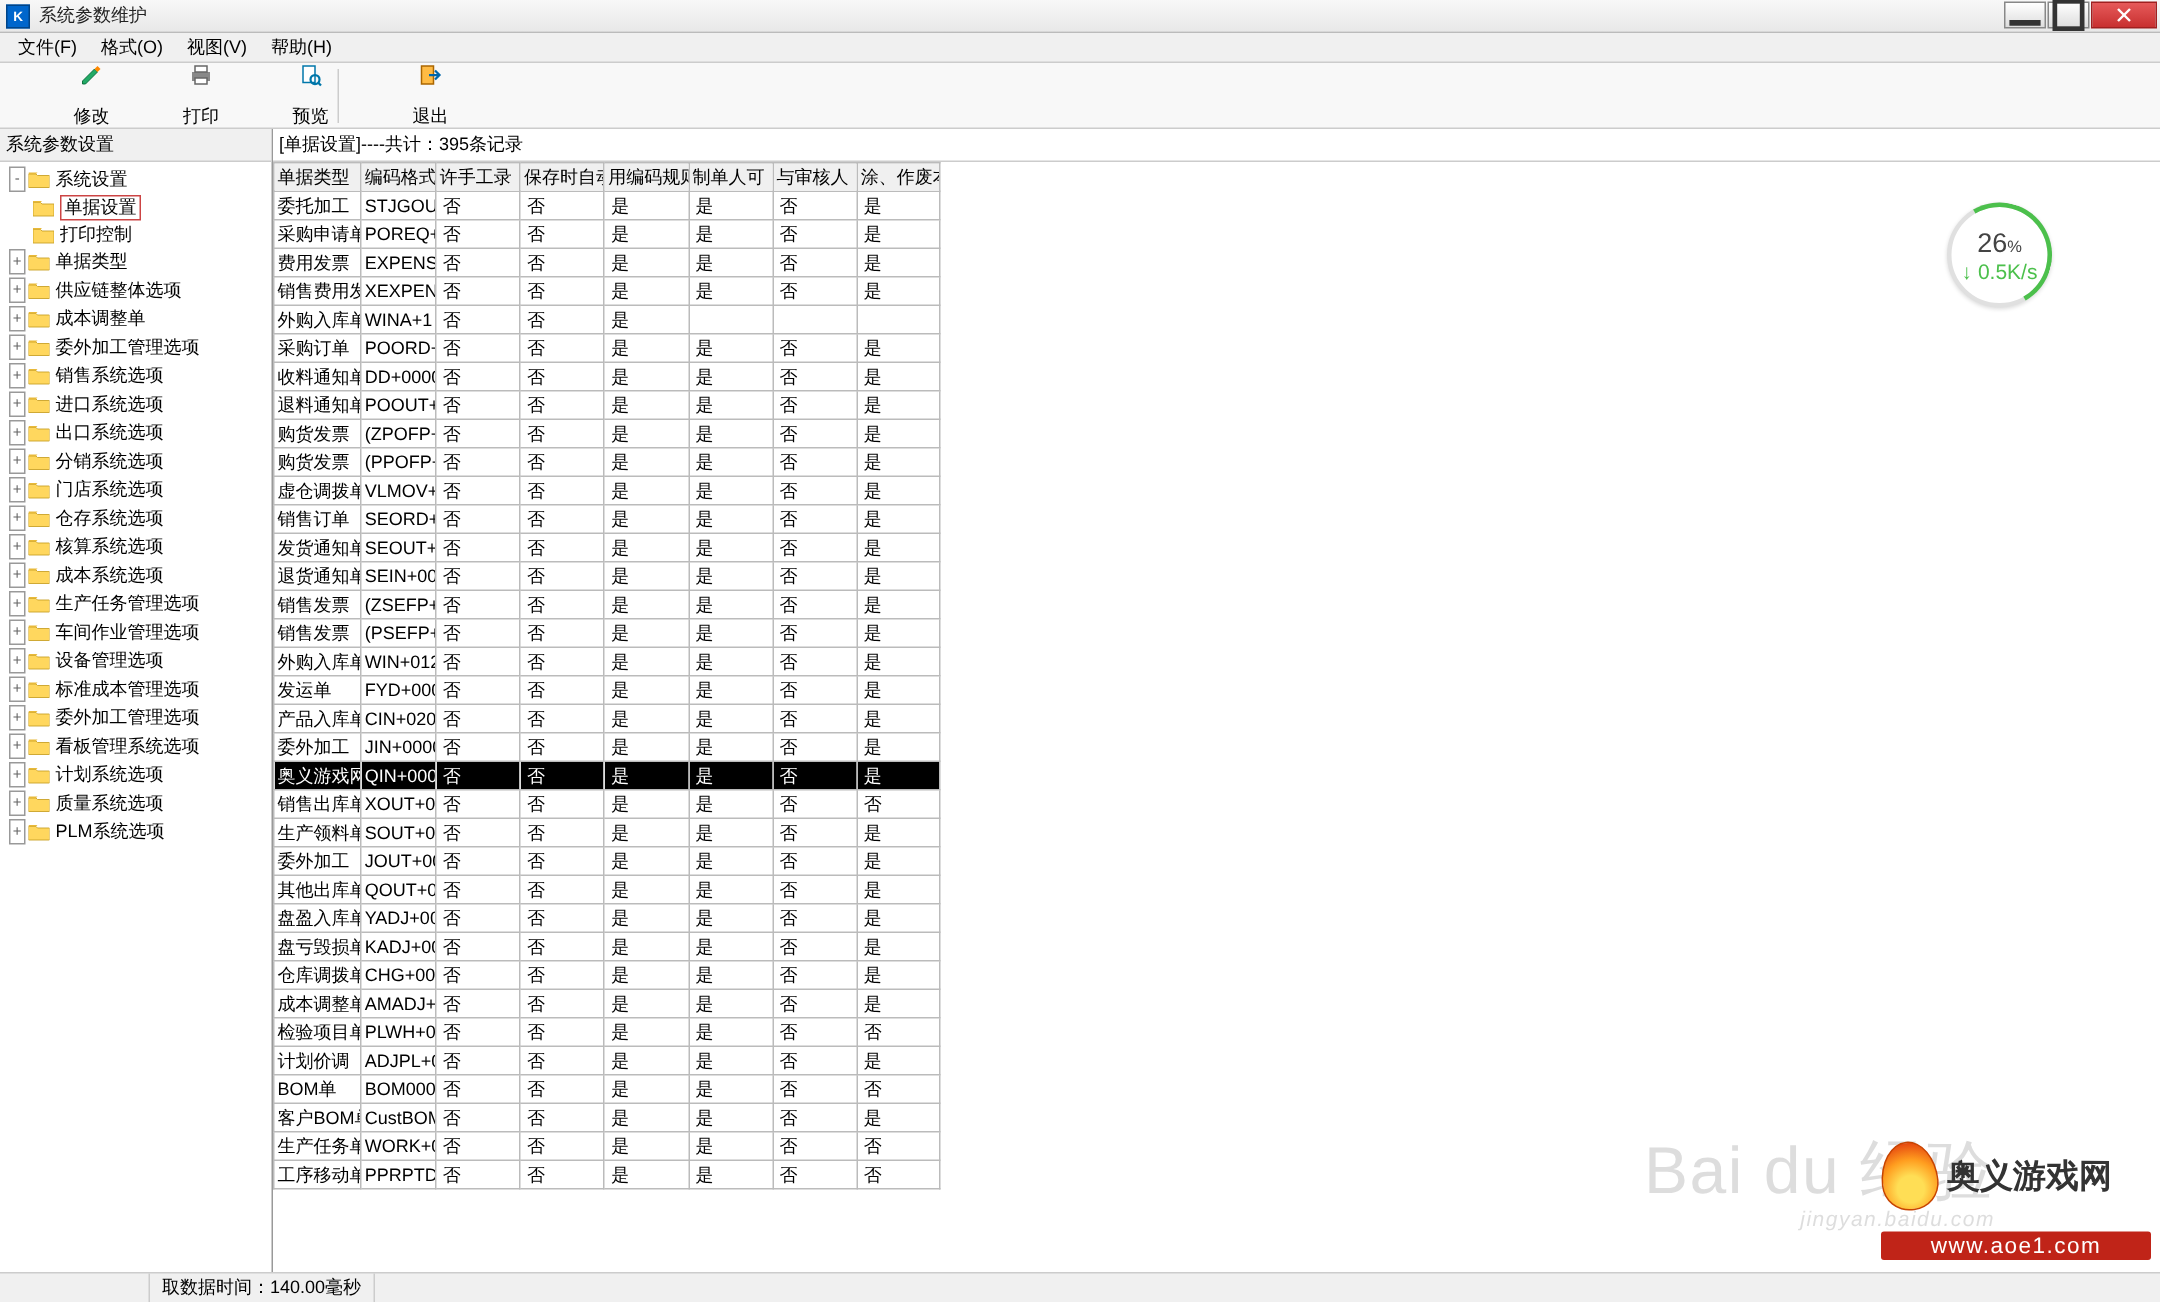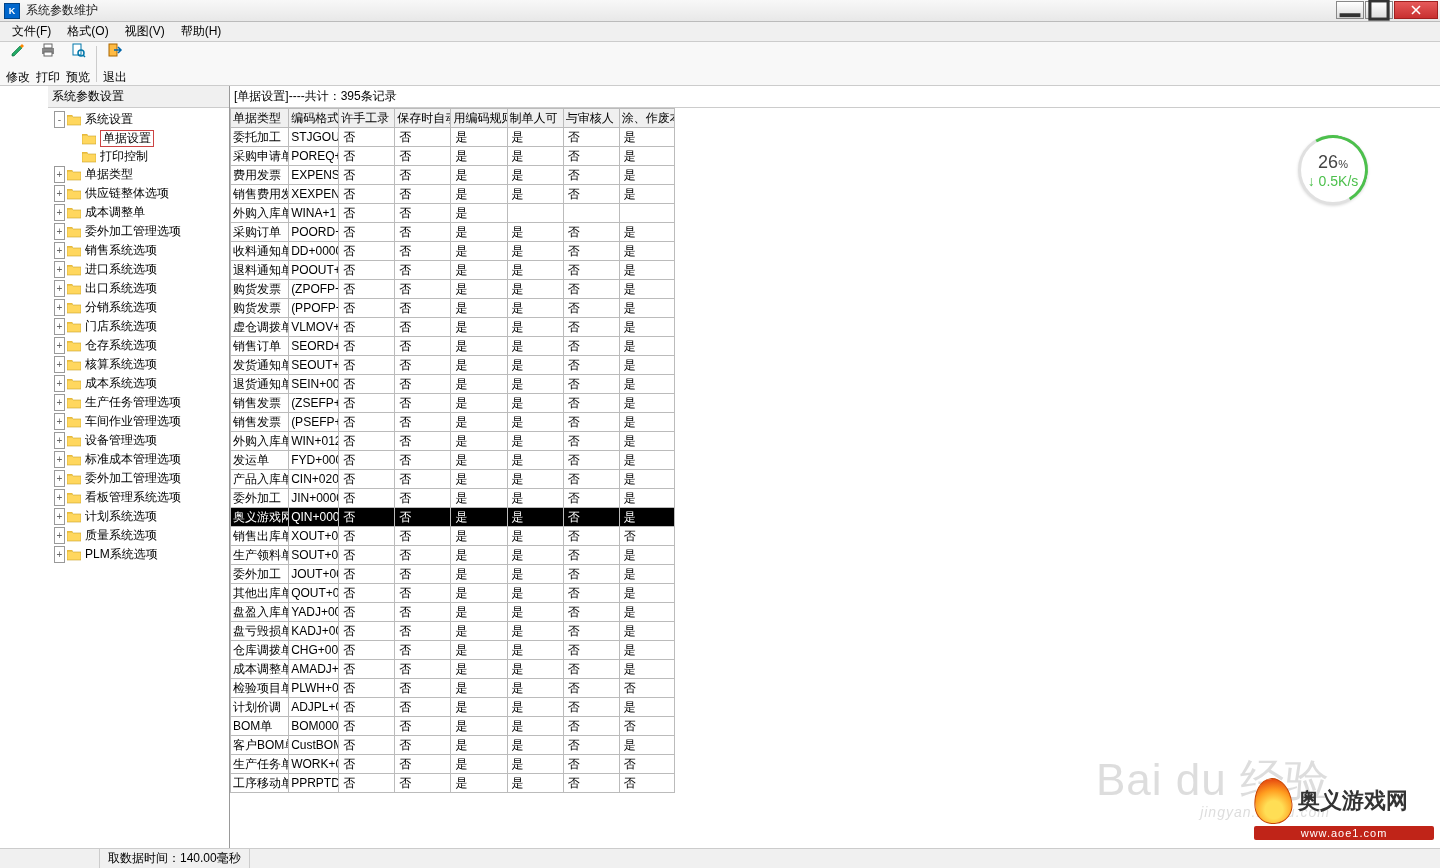--- a/index.html
+++ b/index.html
@@ -13,32 +13,32 @@
 .titlebar .win-btn { width: 28px; height: 18px; border: 1px solid #888; background: linear-gradient(to bottom, #fff, #ddd); display: inline-flex; align-items: center; justify-content: center; font-size: 10px; line-height: 1; }
 .titlebar .win-btn.close { background: linear-gradient(to bottom, #e65a5a, #c83030); border-color: #a02020; color: #fff; width: 44px; }
 .titlebar .win-btn.close svg { width: 10px; height: 10px; }
 
 
 .menubar { height: 20px; background: #f0f0f0; border-bottom: 1px solid #ccc; display: flex; align-items: center; padding: 0 4px; }
 .menubar .menu-item { padding: 2px 8px; cursor: default; }
 
 
 .toolbar { height: 44px; background: #f8f8f8; border-bottom: 1px solid #ccc; display: flex; align-items: center; padding: 2px 4px; gap: 2px; }
-.toolbar .tool-btn { width: 28px; display: flex; flex-direction: column; align-items: center; gap: 11px; padding: 2px; cursor: default; }
+.toolbar .tool-btn { width: 28px; display: flex; flex-direction: column; align-items: center; gap: 11px; padding: 2px; cursor: default; margin-left: 43px; }
 .toolbar .tool-btn .ico { width: 16px; height: 16px; display: flex; align-items: center; justify-content: center; }
 .toolbar .tool-btn .lbl { font-size: 12px; }
 .toolbar .sep { width: 1px; height: 36px; background: #ccc; margin: 0 2px; }
 
 
-.main { display: flex; height: calc(100% - 22px - 20px - 44px - 20px); padding-left: 48px; }
+.main { display: flex; height: calc(100% - 22px - 20px - 44px - 20px); }
 .tree-panel { width: 182px; border-right: 1px solid #999; background: #fff; overflow: auto; }
 .tree-panel .panel-title { padding: 2px 4px; background: #f0f0f0; border-bottom: 1px solid #ccc; }
 .tree { padding: 2px 0; }
 .tree-node { display: flex; align-items: center; padding: 1px 2px 1px 6px; white-space: nowrap; cursor: default; line-height: 15px; }
-.tree-node.level2 { padding-left: 22px; margin-left: 12px; }
+.tree-node.level2 { padding-left: 22px; }
 .tree-node.selected .lbl { border: 1px solid #cc4444; padding: 0 2px; }
 .tree-node .folder-ico { width: 14px; height: 12px; margin-right: 4px; flex-shrink: 0; }
 .tree-node .exp { width: 11px; text-align: center; font-size: 10px; color: #666; margin-right: 2px; border: 1px solid transparent; }
 .tree-node.level1 .exp { border: 1px solid #999; background: #fff; }
 
 .content-panel { flex: 1; display: flex; flex-direction: column; overflow: hidden; }
 .content-header { padding: 2px 4px; background: #fff; border-bottom: 1px solid #ccc; }
 .table-wrap { flex: 1; overflow-y: scroll; overflow-x: hidden; position: relative; }
 table { border-collapse: collapse; width: 445px; }
 th, td { border: 1px solid #bbb; padding: 1px 2px; font-size: 12px; text-align: left; white-space: nowrap; overflow: hidden; height: 18px; line-height: 16px; }
@@ -66,21 +66,21 @@
 .speed-widget .pct { font-size: 18px; color: #444; }
 .speed-widget .pct small { font-size: 11px; }
 .speed-widget .rate { font-size: 14px; color: #4cc04c; }
 
 
 .watermark-baidu { position: absolute; right: 110px; bottom: 48px; font-size: 44px; font-family: Arial, sans-serif; color: rgba(120,120,120,0.25); font-weight: normal; letter-spacing: 1px; pointer-events: none; }
 .watermark-baidu .sub { font-size: 14px; font-style: italic; display: block; text-align: right; margin-top: -6px; }
 .watermark-logo { position: absolute; right: 6px; bottom: 28px; width: 180px; pointer-events: none; text-align: left; }
 .watermark-logo .flame { display: inline-block; width: 38px; height: 46px; background: radial-gradient(circle at 50% 70%, #ffde55 25%, #ff9d1f 55%, #e74c10 85%); border-radius: 50% 50% 48% 48% / 60% 60% 40% 40%; transform: rotate(-6deg); vertical-align: middle; margin-right: 6px; border: 1px solid #c74400; }
 .watermark-logo .txt { display: inline-block; vertical-align: middle; font-size: 22px; font-weight: bold; color: #333; font-family: "Microsoft YaHei", sans-serif; }
-.watermark-logo .url { display: block; font-size: 11px; color: #fff; background: #c02418; padding: 1px 6px; margin-top: 2px; text-align: center; letter-spacing: 1px; border-radius: 2px; }
+.watermark-logo .url { display: block; font-size: 15px; color: #fff; background: #c02418; padding: 1px 6px; margin-top: 14px; text-align: center; letter-spacing: 1px; border-radius: 2px; }
 
 
 .folder-ico svg { width: 14px; height: 12px; display: block; }
 </style>
 </head>
 <body>
 
 <div class="titlebar">
   <span class="app-icon">K</span>
   <span class="title">系统参数维护</span>

